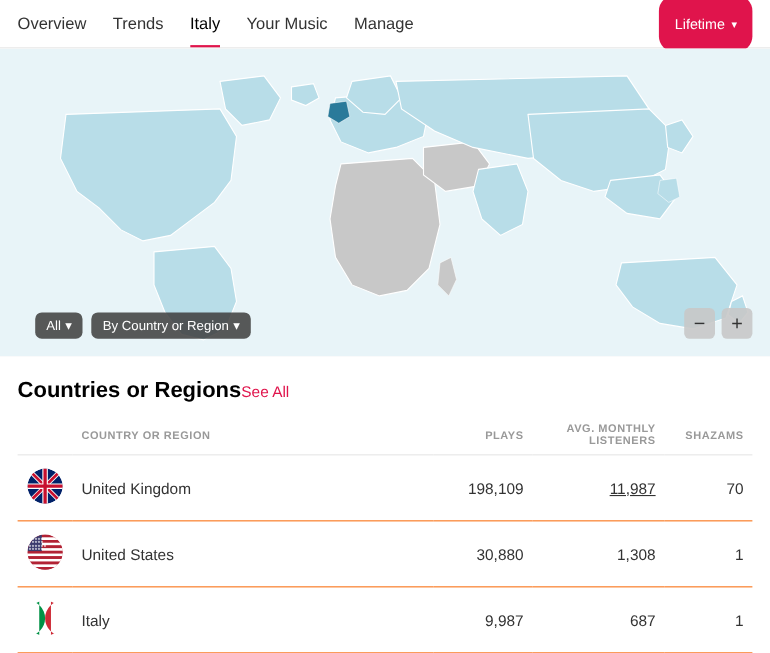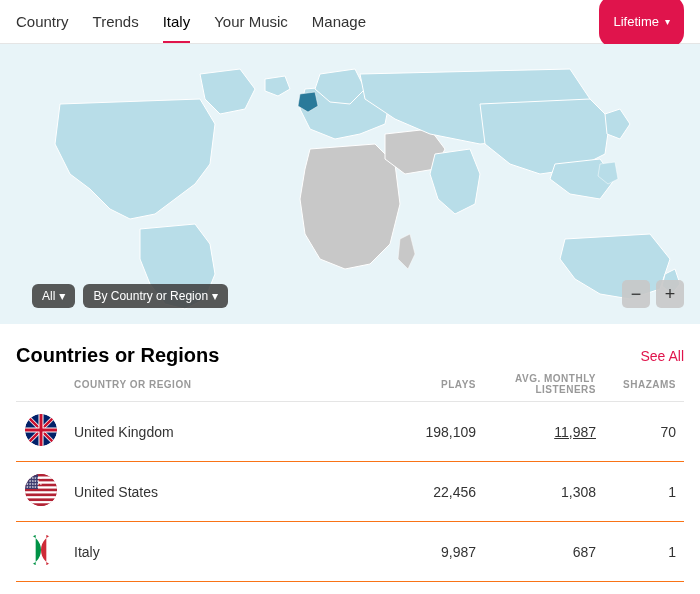--- a/index.html
+++ b/index.html
@@ -116,21 +116,21 @@
       line-height: 1;
     }
 
     
     .countries-section {
       padding: 20px 16px 0 16px;
     }
     .countries-header {
       display: flex;
       align-items: center;
-      justify-content: space-between;
+      margin-bottom: 12px;
     }
     .countries-title {
       font-size: 20px;
       font-weight: 700;
       color: #000;
     }
     .see-all-link {
       color: #e0144c;
       font-size: 14px;
       cursor: pointer;
@@ -189,21 +189,21 @@
     }
     .shazams-val {
       color: #555;
     }
   </style>
 </head>
 <body>
 
 <nav class="nav-bar">
   <div class="nav-tabs">
-    <a class="nav-tab">Country</a>
+    <a class="nav-tab">Overview</a>
     <a class="nav-tab">Trends</a>
     <a class="nav-tab active">Italy</a>
     <a class="nav-tab">Your Music</a>
     <a class="nav-tab">Manage</a>
   </div>
   <button class="lifetime-btn">
     <span>Lifetime</span>
     <span class="chevron">▾</span>
   </button>
 </nav>
@@ -330,21 +330,21 @@
 
             <text x="1" y="5" font-size="3" fill="#fff">★★★★★★</text>
             <text x="1" y="8" font-size="3" fill="#fff">★★★★★</text>
             <text x="1" y="11" font-size="3" fill="#fff">★★★★★★</text>
             <text x="1" y="14" font-size="3" fill="#fff">★★★★★</text>
 
             <circle cx="16" cy="16" r="16" fill="none" stroke="#fff" stroke-width="0"></circle>
           </svg>
         </td>
         <td class="country-name">United States</td>
-        <td class="td-right plays-val">22,456</td>
+        <td class="td-right plays-val">30,880</td>
         <td class="td-right plays-val">1,308</td>
         <td class="td-right shazams-val">1</td>
       </tr>
 
       <tr class="data-row">
         <td class="flag-cell">
           <svg width="32" height="32" viewBox="0 0 32 32" xmlns="http://www.w3.org/2000/svg" style="border-radius:50%;overflow:hidden;">
             <circle cx="16" cy="16" r="16" fill="#fff"></circle>
             <path d="M0 0 A16 16 0 0 1 0 32 L10.67 32 L10.67 0 Z" fill="#009246"></path>
             <path d="M21.33 0 L21.33 32 L32 32 A16 16 0 0 1 32 0 Z" fill="#CE2B37"></path>

